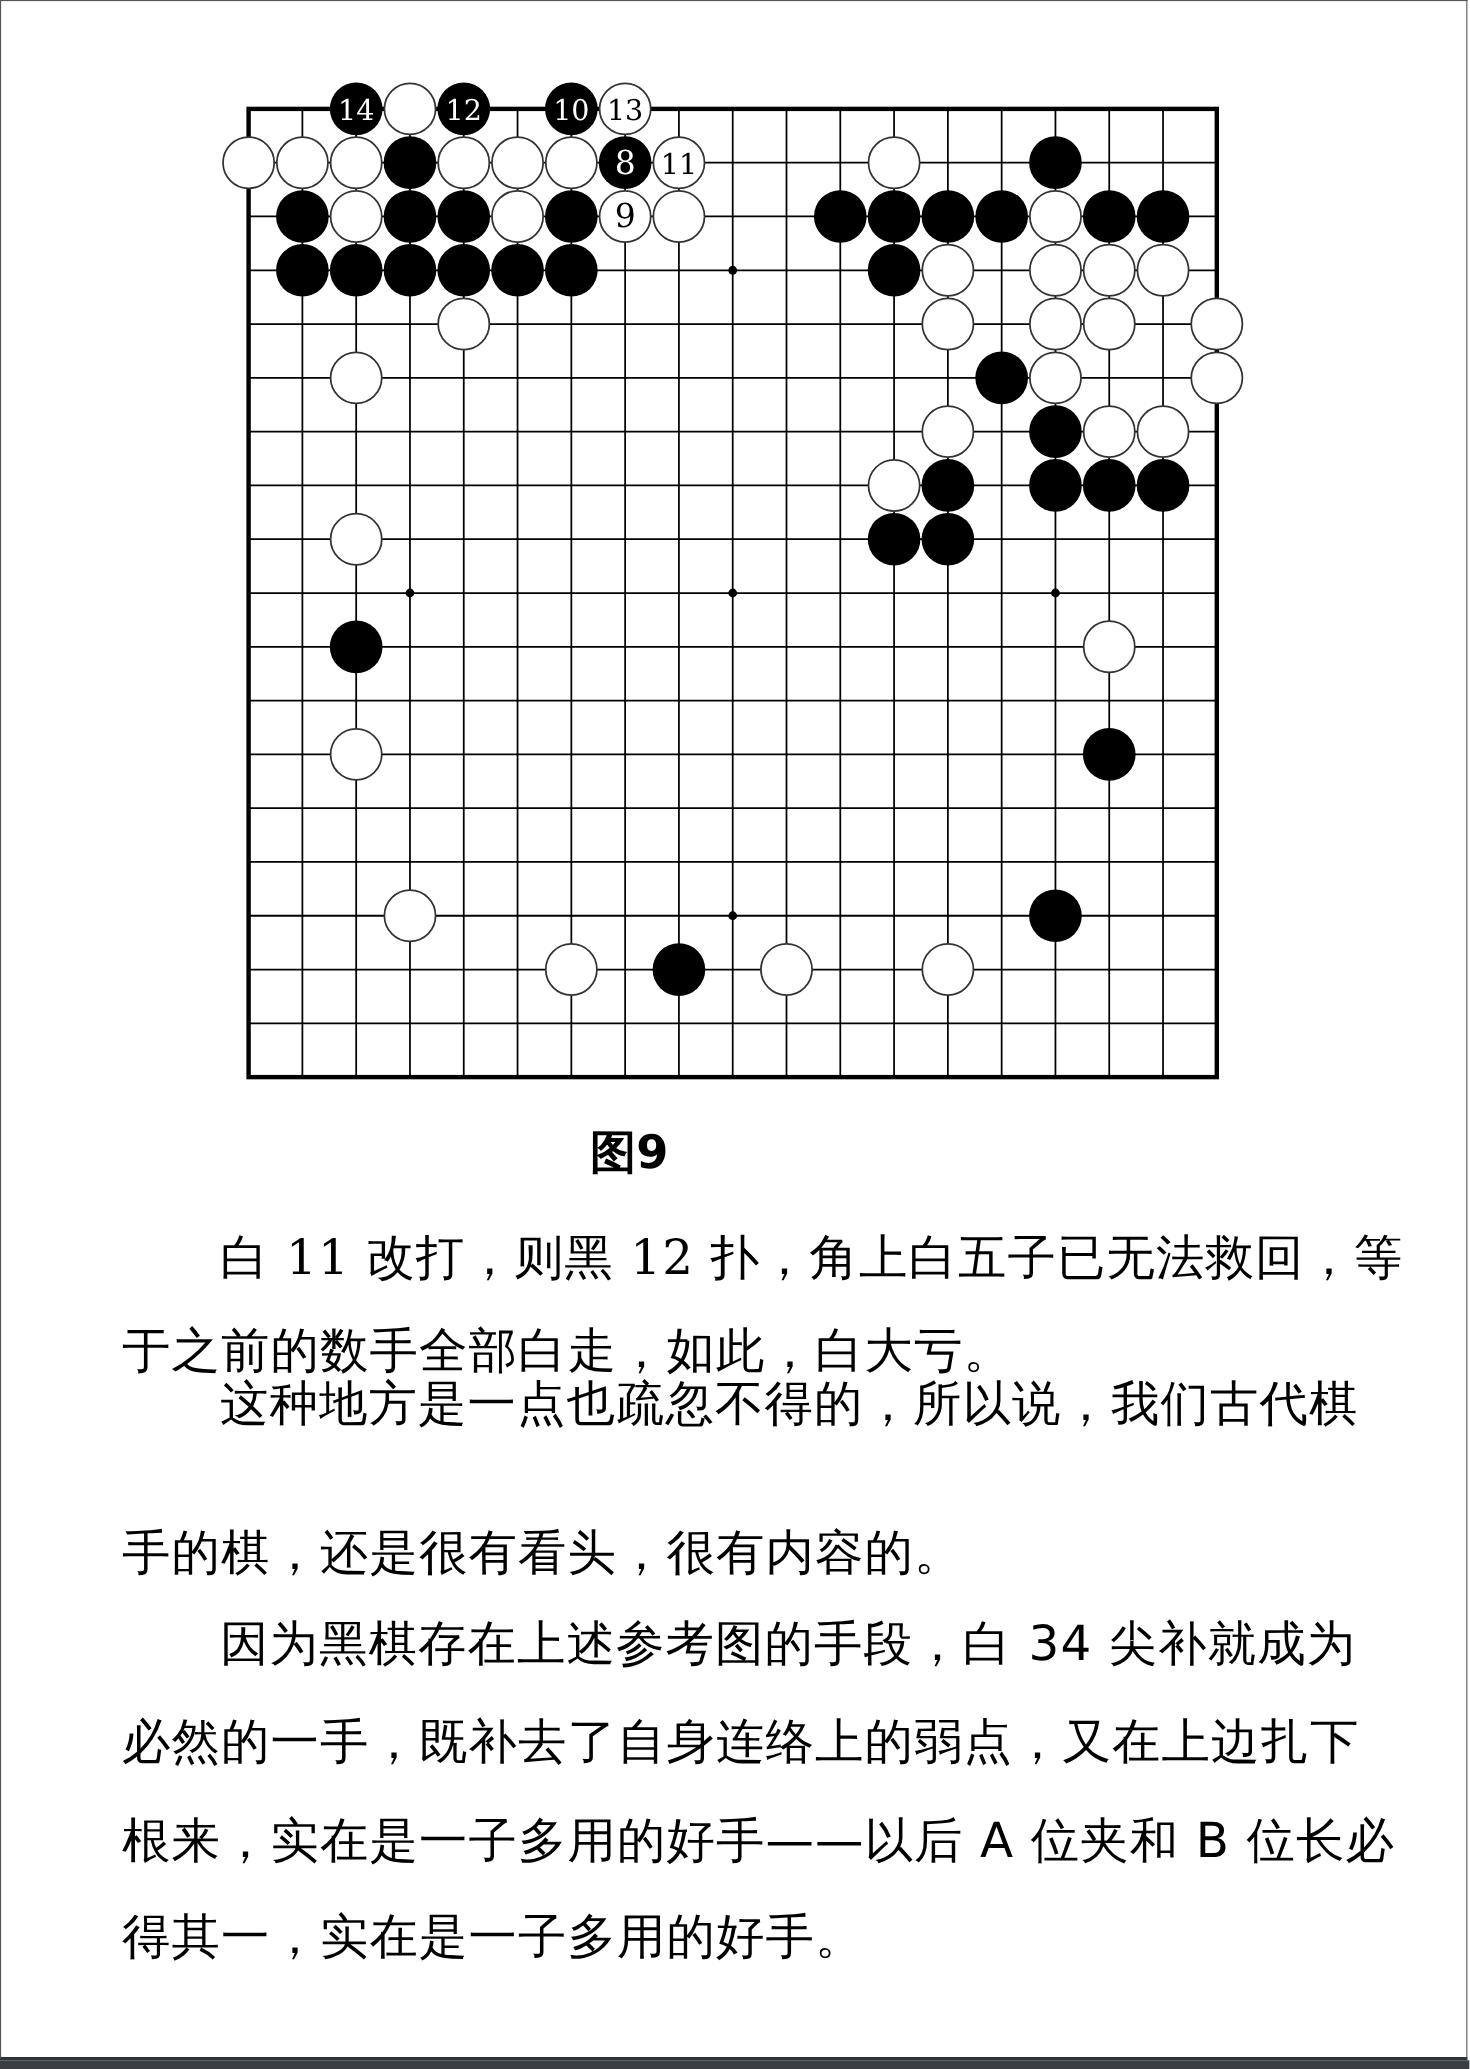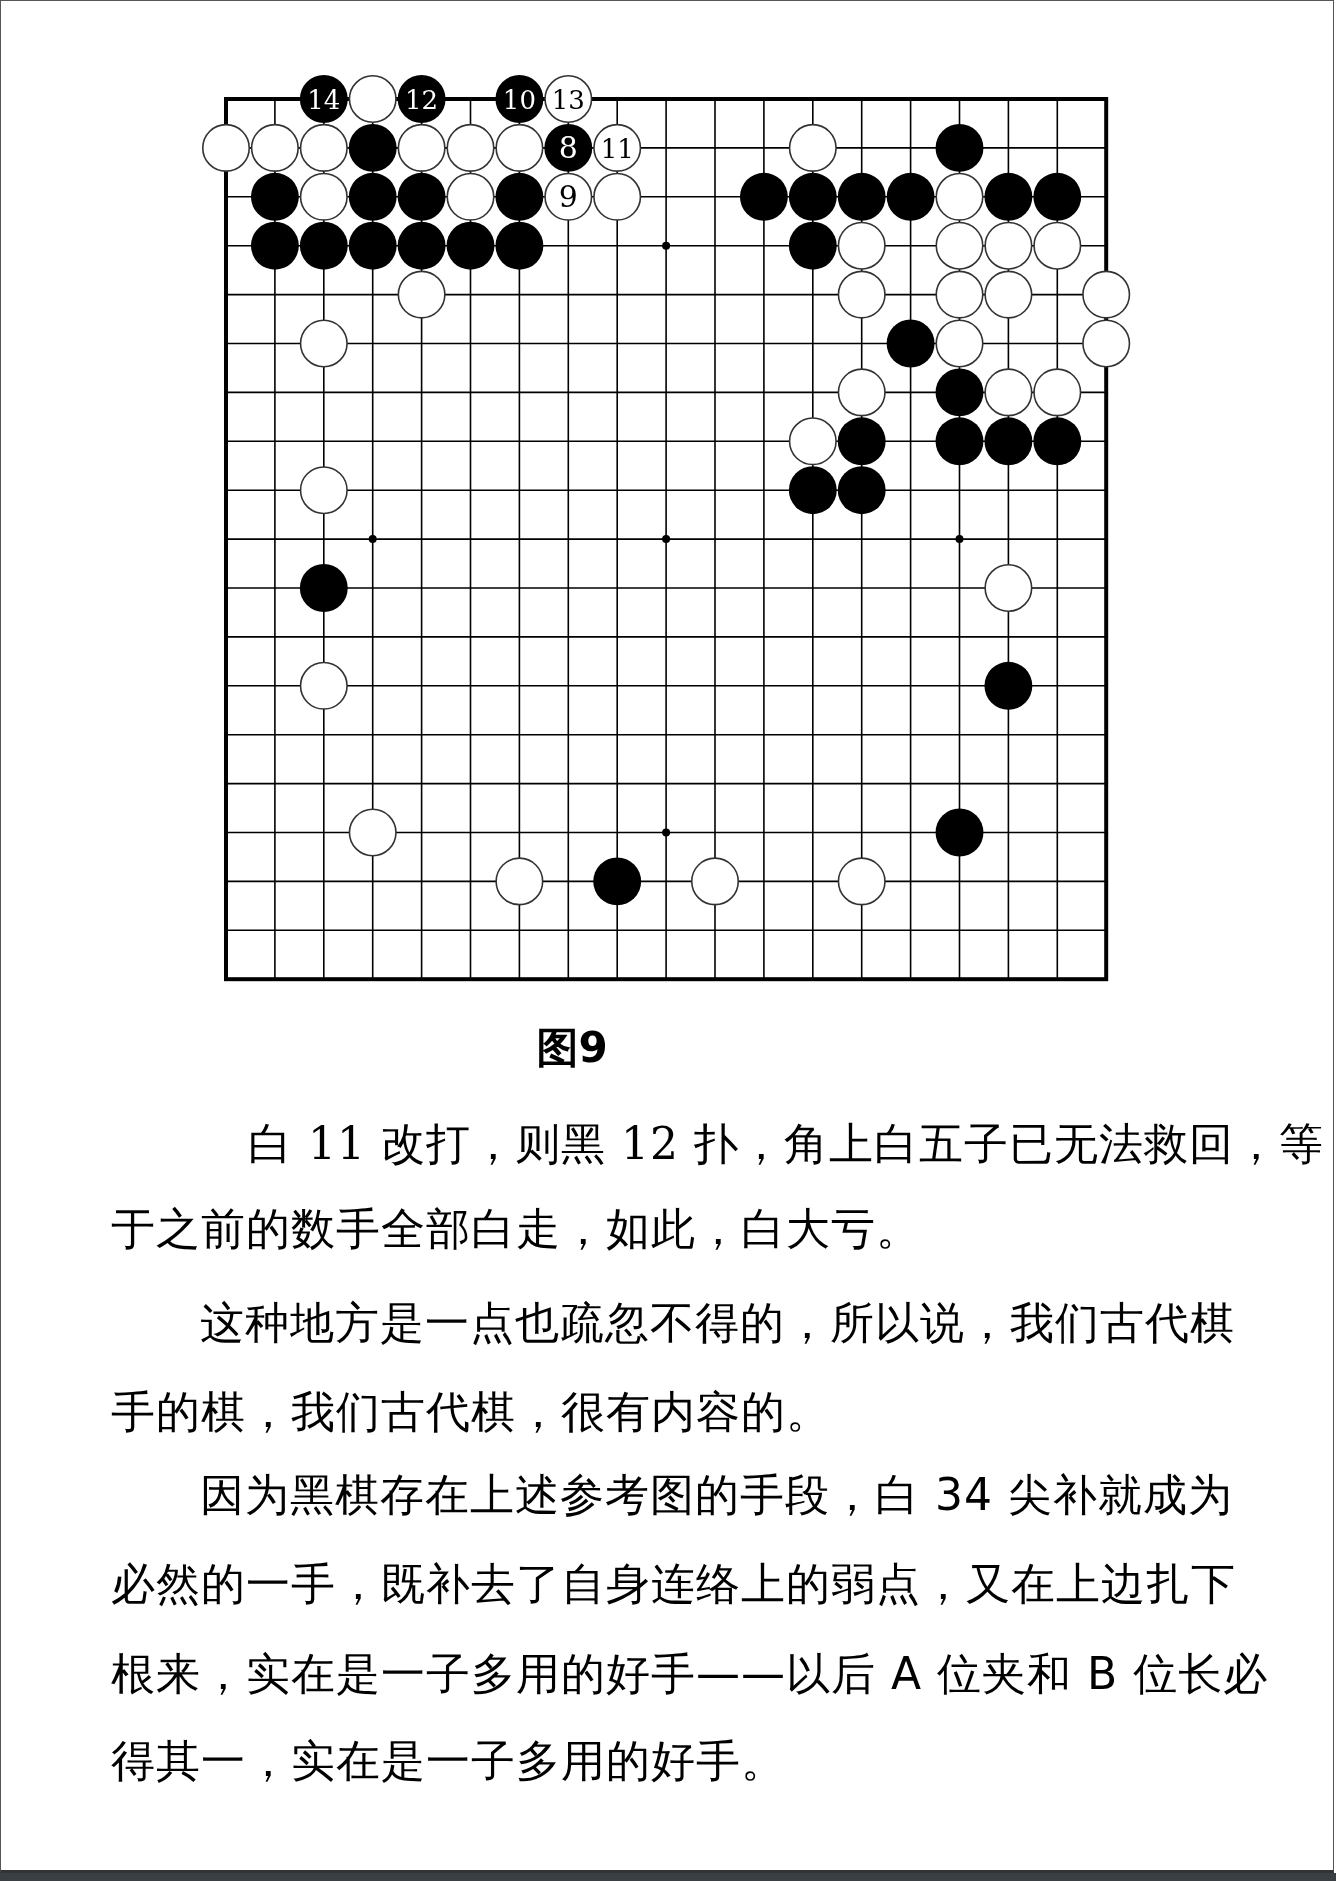--- a/index.html
+++ b/index.html
@@ -290,23 +290,23 @@
       <circle cx="715" cy="881.4" r="23.25" fill="#fff" stroke="#333" stroke-width="1.6"></circle>
     </g>
     <g>
       <circle cx="861.6999999999999" cy="881.4" r="23.25" fill="#fff" stroke="#333" stroke-width="1.6"></circle>
     </g>
   </svg>
 
 <div class="caption">图9</div>
 
 <div id="body-text">
-    <div class="para-line indent" style="top: 1122px; margin-left: 48px;">白 11 改打，则黑 12 扑，角上白五子已无法救回，等</div>
+    <div class="para-line indent" style="top: 1122px;">白 11 改打，则黑 12 扑，角上白五子已无法救回，等</div>
     <div class="para-line" style="top: 1207px;">于之前的数手全部白走，如此，白大亏。</div>
-    <div class="para-line indent sans" style="top: 1301px;">这种地方是一点也疏忽不得的，所以说，我们古代棋</div>
-    <div class="para-line sans" style="top: 1390px;">手的棋，我们古代棋，很有内容的。</div>
+    <div class="para-line indent sans" style="top: 1255px;">这种地方是一点也疏忽不得的，所以说，我们古代棋</div>
+    <div class="para-line sans" style="top: 1390px;">手的棋，还是很有看头，很有内容的。</div>
     <div class="para-line indent sans" style="top: 1473px;">因为黑棋存在上述参考图的手段，白 34 尖补就成为</div>
     <div class="para-line sans" style="top: 1562px;">必然的一手，既补去了自身连络上的弱点，又在上边扎下</div>
     <div class="para-line sans" style="top: 1652px;">根来，实在是一子多用的好手——以后 A 位夹和 B 位长必</div>
     <div class="para-line sans" style="top: 1739px;">得其一，实在是一子多用的好手。</div>
   </div>
 
 <div class="page-number">— 160 —</div>
 
 </body></html>

